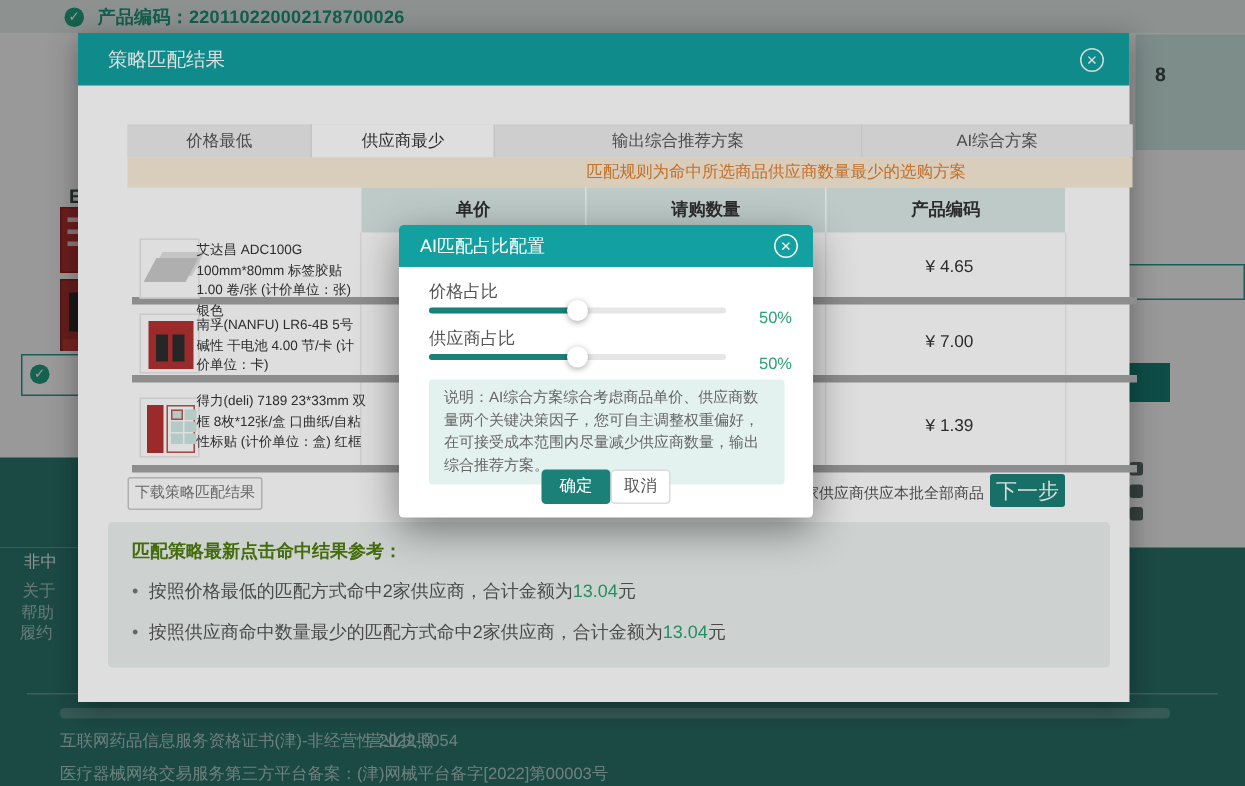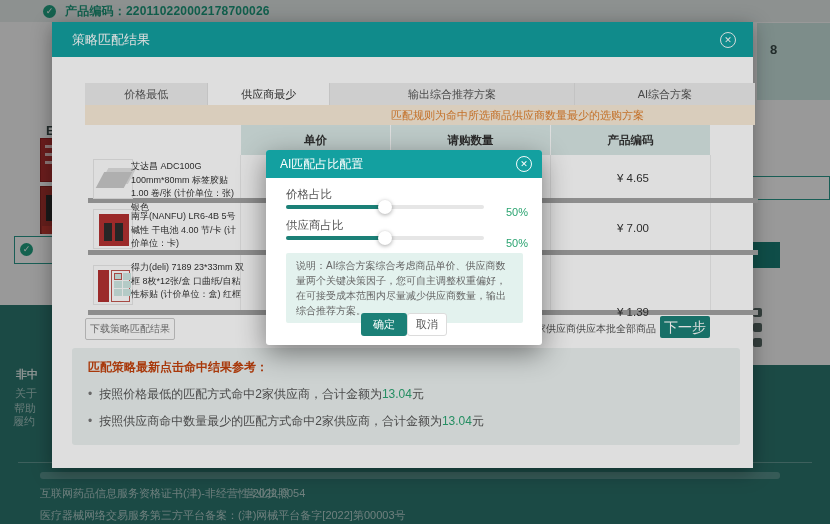--- a/index.html
+++ b/index.html
@@ -29,21 +29,21 @@
   .right-banner { position:absolute; left:757px; top:23px; width:73px; height:77px; background:#cfe9e4; }
   .frag-number { position:absolute; left:770px; top:42px; font-size:13px; font-weight:bold; color:#3a4a48; }
   .frag-input { position:absolute; left:744px; top:176px; width:86px; height:24px; background:#fff; border:1px solid #2a9d8f; }
   .frag-teal-btn { position:absolute; left:750px; top:242px; width:30px; height:26px; background:#1b8077; }
   .widget-strip { position:absolute; left:751px; top:308px; width:12px; }
   .widget-strip i { display:block; width:9px; height:9px; background:#5a6a68; margin:0 auto 6px auto; border-radius:2px; }
 
   .footer { position:absolute; left:0; top:365px; width:830px; height:159px; background:#2e7a73; }
   .footer-left-ext { position:absolute; left:0; top:305px; width:52px; height:60px; background:#2e7a73; }
   .f-link { position:absolute; font-size:11px; color:#a9cbc6; }
-  .f-link.head { color:#eaf5f3; font-weight:bold;text-align:right; }
+  .f-link.head { color:#eaf5f3; font-weight:normal;text-align:right; }
   .f-divider { position:absolute; left:18px; top:462px; width:794px; height:1px; background:rgba(255,255,255,.28); }
   .f-blurline { position:absolute; left:40px; top:472px; width:740px; height:7px; background:rgba(255,255,255,.22); border-radius:3px; }
   .f-line { position:absolute; font-size:11px; color:#b7d3cf; }
 
   
   .mask1 { position:absolute; inset:0; background:rgba(0,0,0,.30); z-index:10; }
   .mask2 { position:absolute; inset:0; background:rgba(0,0,0,.13); z-index:30; }
 
   
   .s-modal { position:absolute; left:52px; top:22px; width:701px; height:446px; background:#fff;
@@ -78,21 +78,21 @@
   .t-deli .dg:before { content:""; position:absolute; left:2px; top:2px; width:6px; height:5px; background:#cfe9e4; border:1px solid #c0554f;
                 box-shadow:9px 0 0 #cfe9e4, 0 8px 0 #cfe9e4, 9px 8px 0 #cfe9e4, 0 16px 0 #cfe9e4, 9px 16px 0 #cfe9e4; }
   .dl-btn { position:absolute; left:33px; top:296px; width:90px; height:22px; background:#fff;
             border:1px solid #c9c9c9; border-radius:2px; font-size:10px; color:#777; line-height:20px;
             text-align:center; cursor:pointer; }
   .summary { position:absolute; left:380px; top:300px; width:224px; text-align:right; font-size:10px; color:#555; }
   .summary .cnt { color:#2ba471; }
   .next-btn { position:absolute; left:608px; top:294px; width:50px; height:22px; background:#1b8077;
               color:#fff; font-size:14px; line-height:22px; text-align:center; border-radius:2px; cursor:pointer; }
   .ref-box { position:absolute; left:20px; top:326px; width:668px; height:97px; background:#ecf2f1; border-radius:3px; padding:11px 16px; }
-  .ref-title { font-size:12px; font-weight:bold; color:#c2410c; }
+  .ref-title { font-size:12px; font-weight:bold; color:#4d7c0f; }
   .ref-item { font-size:12px; color:#555; margin-top:10px; }
   .ref-item .dot { color:#777; margin-right:7px; }
   .hl { color:#2ba471; }
 
   
   .ai-modal { position:absolute; left:266px; top:150px; width:276px; height:195px; background:#fff;
               z-index:40; border-radius:3px; box-shadow:0 8px 28px rgba(0,0,0,.45); }
   .ai-head { position:absolute; left:0; top:0; width:100%; height:28px; background:#13a0a0; border-radius:3px 3px 0 0;
              display:flex; align-items:center; justify-content:space-between; padding:0 10px 0 14px; }
   .ai-title { color:#fff; font-size:12px; }
@@ -192,21 +192,21 @@
       <div class="row-amount" style="top:19px;">¥ 7.00</div>
     </div>
     <div class="row" style="top:233px; height:60px;">
       <div class="row-thumb" style="top:10px;">
         <span class="t-deli">
             <span class="dl"></span>
             <span class="dg"></span>
           </span>
       </div>
       <div class="row-name" style="top:6px;">得力(deli) 7189 23*33mm 双框 8枚*12张/盒 口曲纸/自粘性标贴 (计价单位：盒) 红框</div>
-      <div class="row-amount" style="top:23px;margin-top:28px;">¥ 1.39</div>
+      <div class="row-amount" style="top:23px;">¥ 1.39</div>
     </div>
 
     <div class="dl-btn">下载策略匹配结果</div>
 
     <div class="summary"><span>共有</span><span class="cnt">0</span><span>家供应商供应本批全部商品</span></div>
 
     <div class="next-btn">下一步</div>
 
     <div class="ref-box">
       <div class="ref-title">匹配策略最新点击命中结果参考：</div>

